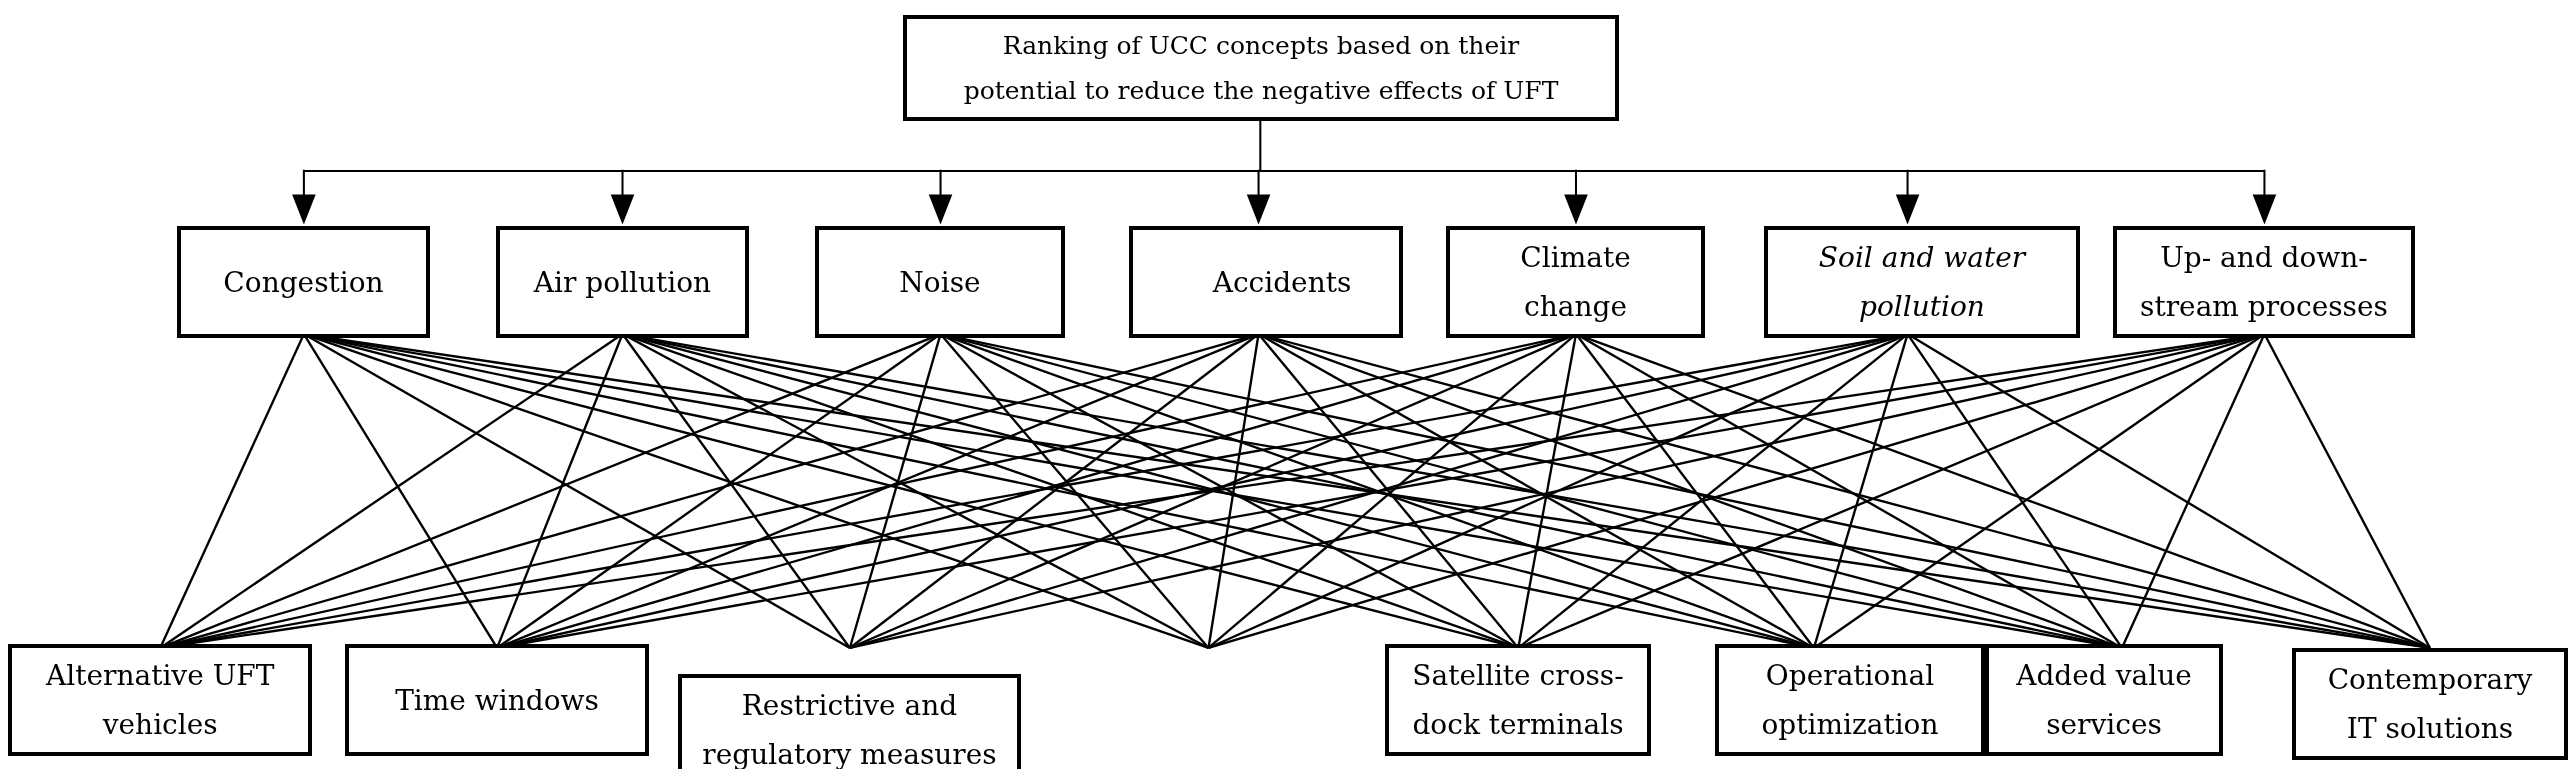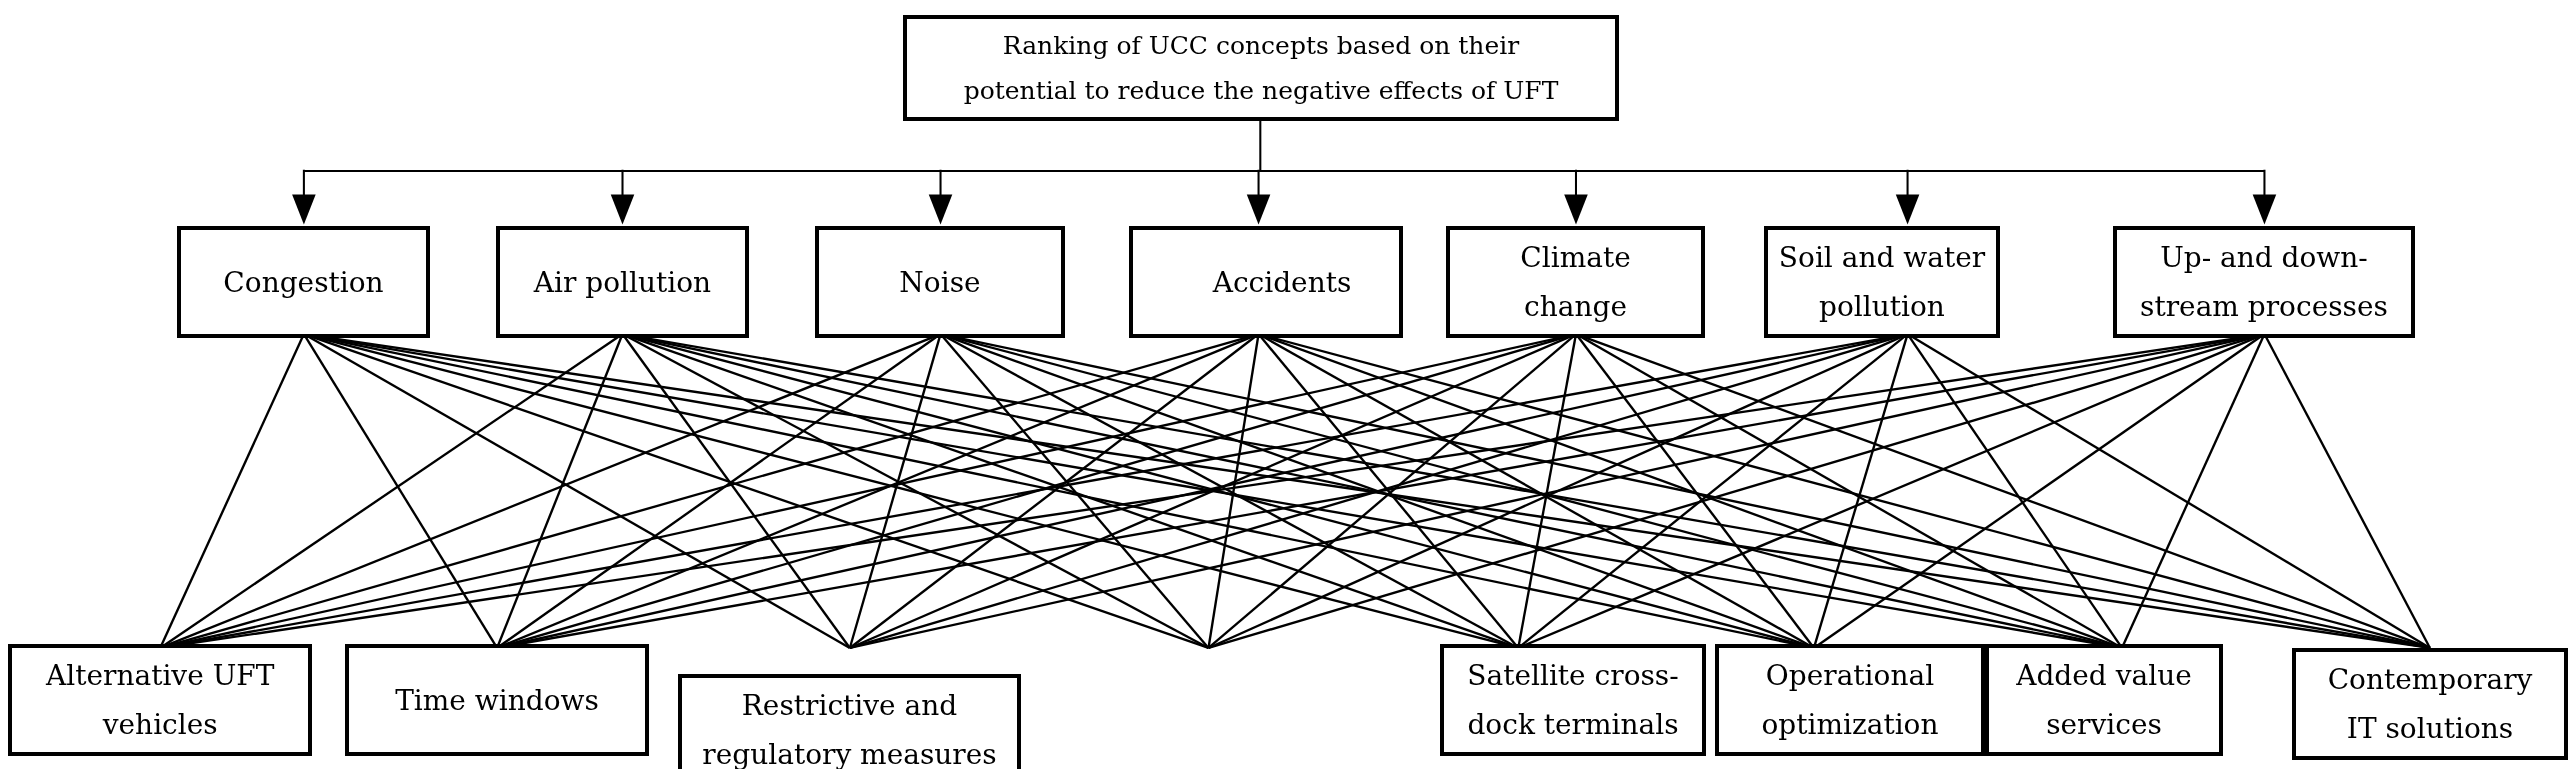--- a/index.html
+++ b/index.html
@@ -113,31 +113,31 @@
 
   <div class="box goal" style="left: 903px; top: 14.7px; width: 716px; height: 106px;">Ranking of UCC concepts based on their
 potential to reduce the negative effects of UFT</div>
 
   <div class="box node crit" style="left: 177px; top: 226px; width: 253px; height: 112px;">Congestion</div>
   <div class="box node crit" style="left: 815px; top: 226px; width: 250px; height: 112px;">Noise</div>
   <div class="box node crit" style="left: 496px; top: 226px; width: 253px; height: 112px;">Air pollution</div>
   <div class="box node crit" style="left: 1129px; top: 226px; width: 274px; height: 112px; padding-left: 32px;">Accidents</div>
   <div class="box node crit" style="left: 1446px; top: 226px; width: 259px; height: 112px;">Climate
 change</div>
-  <div class="box node crit" style="left: 1764px; top: 226px; width: 236px; height: 112px;">Soil and water
+  <div class="box node crit" style="left: 1764px; top: 226px; width: 316px; height: 112px; font-style: italic;">Soil and water
 pollution</div>
   <div class="box node crit" style="left: 2113px; top: 226px; width: 302px; height: 112px;">Up- and down-
 stream processes</div>
 
   <div class="box node alt" style="left: 8.2px; top: 644px; width: 304px; height: 112px;">Alternative UFT
 vehicles</div>
   <div class="box node alt" style="left: 345px; top: 644px; width: 304px; height: 112px;">Time windows</div>
   <div class="box node alt" style="left: 678px; top: 644px; width: 343px; height: 112px; margin-top: 30px;">Restrictive and
 regulatory measures</div>
-  <div class="box node alt" style="left: 1440px; top: 644px; width: 266px; height: 112px;">Satellite cross-
+  <div class="box node alt" style="left: 1385px; top: 644px; width: 266px; height: 112px;">Satellite cross-
 dock terminals</div>
   <div class="box node alt" style="left: 1679px; top: 644px; width: 270px; height: 112px; margin-left: 36px;">Operational
 optimization</div>
   <div class="box node alt" style="left: 1985px; top: 644px; width: 238px; height: 112px;">Added value
 services</div>
   <div class="box node alt" style="left: 2292px; top: 648px; width: 276px; height: 112px;">Contemporary
 IT solutions</div>
 
 </div>
 

